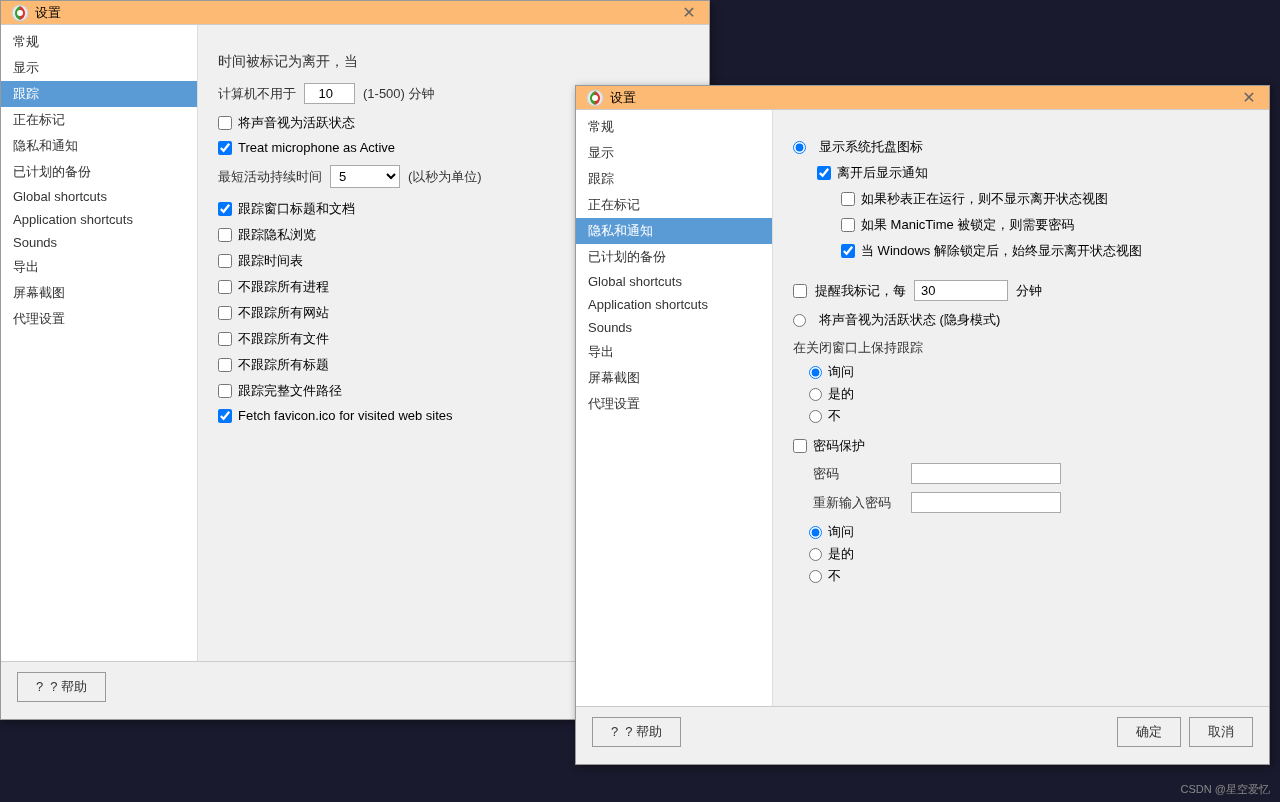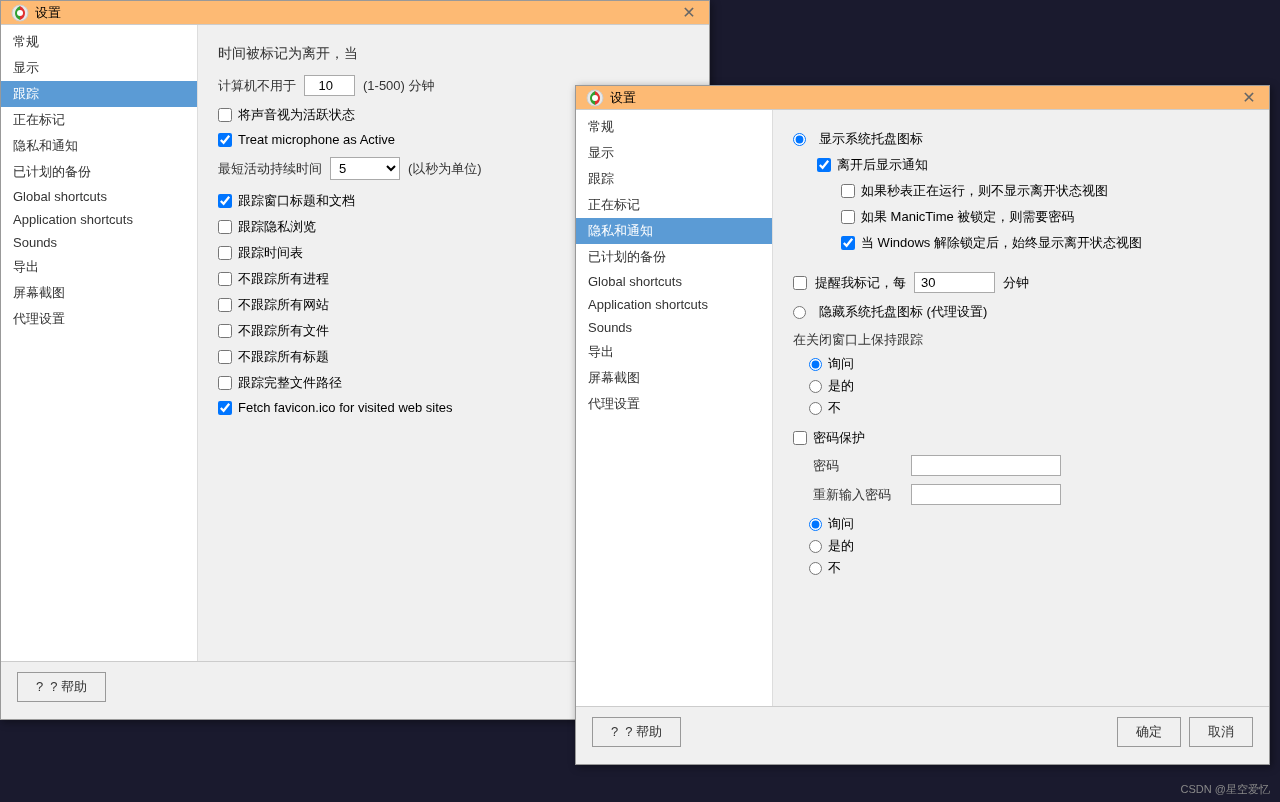--- a/index.html
+++ b/index.html
@@ -98,21 +98,21 @@
       white-space: nowrap;
     }
     .sidebar-item.active {
       background: #5b9bd5;
       color: #fff;
     }
 
     
     .content {
       flex: 1;
-      padding: 20px 20px;
+      padding: 28px 20px;
       background: #f0f0f0;
       overflow-y: auto;
     }
 
     
     .window-footer {
       height: 50px;
       background: #f0f0f0;
       border-top: 1px solid #ccc;
       display: flex;
@@ -164,21 +164,21 @@
       font-size: 13px;
       font-family: 'Microsoft YaHei', sans-serif;
     }
 
     input[type="number"].small {
       width: 51px;
       text-align: right;
     }
 
     input[type="number"].medium {
-      width: 81px;
+      width: 94px;
     }
 
     input[type="text"].long {
       width: 150px;
     }
 
     select.small-select {
       padding: 2px 4px;
       border: 1px solid #aaa;
       background: #fff;
@@ -445,21 +445,21 @@
 
       <div class="remind-row">
         <input type="checkbox" style="">
         <span>提醒我标记，每</span>
         <input type="number" class="medium" value="30" style="">
         <span>分钟</span>
       </div>
 
       <div class="radio-option-main">
         <input type="radio" name="tray" style="">
-        <span>隐藏系统托盘图标 (代理设置)</span>
+        <span>将声音视为活跃状态 (隐身模式)</span>
       </div>
 
       <div style="margin-top:10px;">
         <div class="section-block-title">在关闭窗口上保持跟踪</div>
         <div class="radio-group">
           <div class="radio-row">
             <input type="radio" name="keep" checked="" style="">
             <span>询问</span>
           </div>
           <div class="radio-row">

